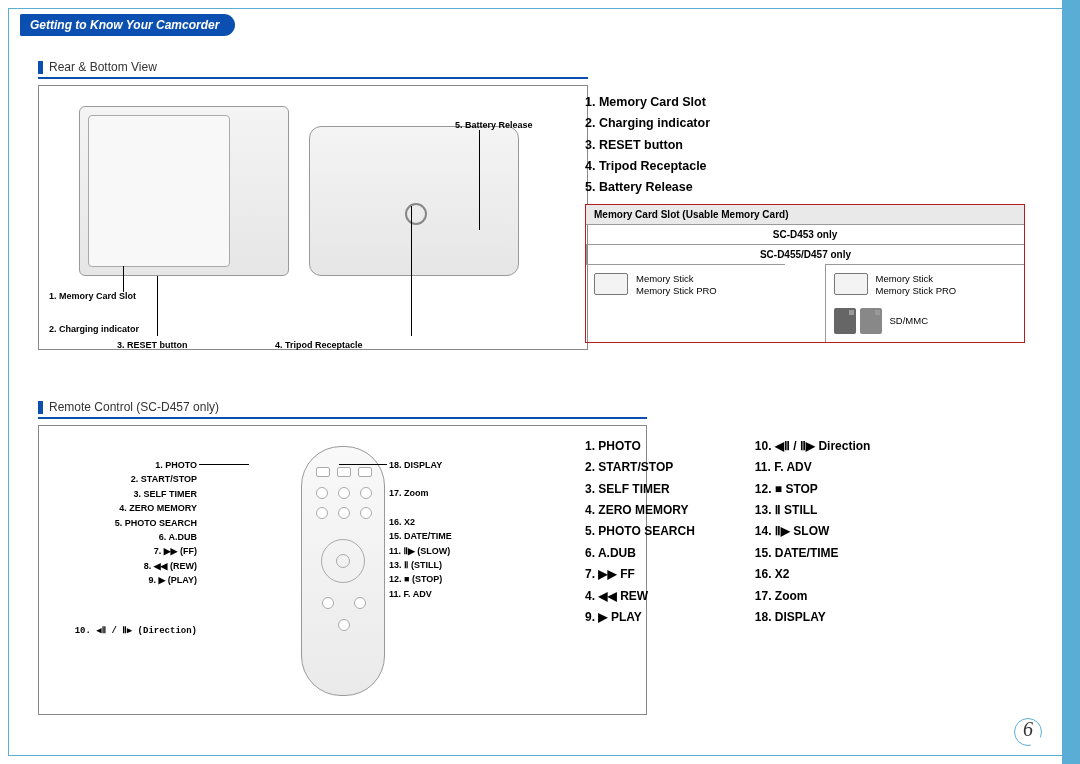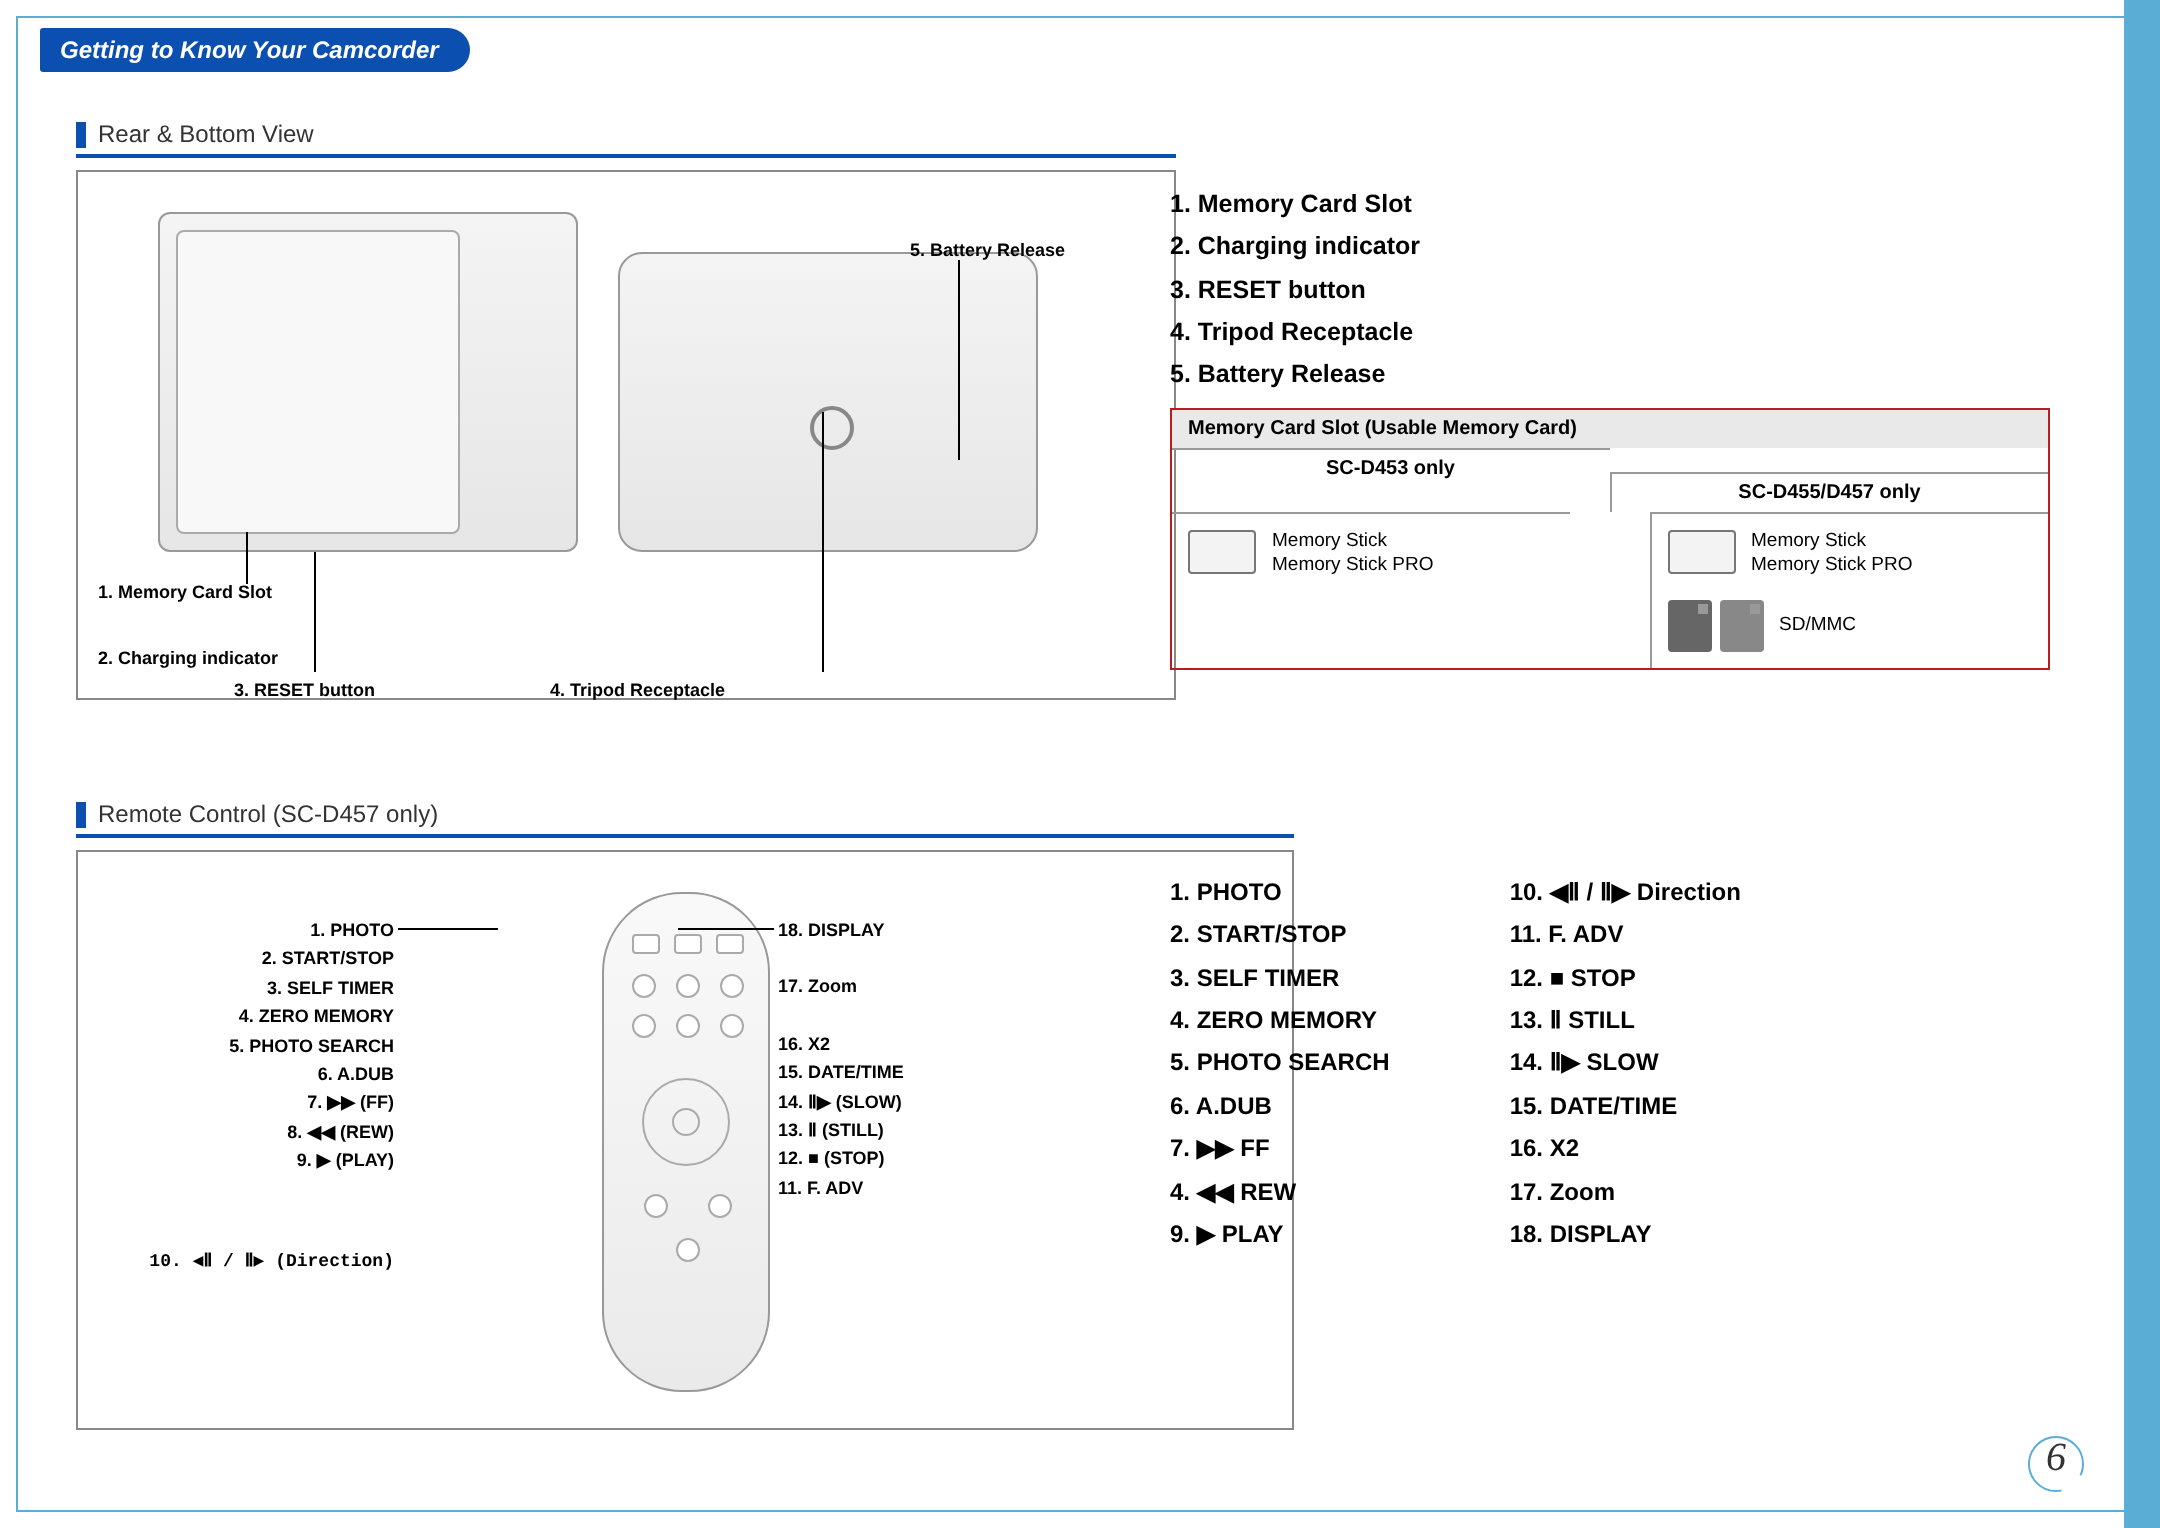--- a/index.html
+++ b/index.html
@@ -91,25 +91,25 @@
     position: absolute; top: 92px; left: 585px; width: 300px;
     font-size: 12.5px; font-weight: bold; line-height: 1.7;
   }
   .mem-table {
     position:absolute; top:204px; left:585px; width:440px;
     border:1px solid #b91c1c; font-size:10px;
   }
   .mem-table .hdr{
     background:#e9e9e9; font-weight:bold; padding:4px 8px;
   }
-  .mem-table .row{ display:flex; }
+  .mem-table .row{ display:flex;flex-direction:column; }
   .mem-table .cell{
     flex:1; border-top:1px solid #999; padding:4px 8px; font-weight:bold; text-align:center;
   }
-  .mem-table .cell + .cell { border-left:1px solid #999;margin-top:12px; }
+  .mem-table .cell + .cell { border-left:1px solid #999; }
   .mem-table .body{ display:flex;gap:40px; }
   .mem-table .col{ flex:1; padding:8px; border-top:1px solid #999; display:flex; gap:8px; align-items:flex-start;}
   .mem-table .col + .col { border-left:1px solid #999; }
   .card{ width:34px; height:22px; border:1px solid #777; border-radius:2px; background:#f3f3f3; display:inline-block;}
   .sdpair{ display:flex; gap:4px;}
   .sd{ width:22px; height:26px; background:#666; border-radius:2px; position:relative;}
   .sd::before{content:""; position:absolute; right:2px; top:2px; width:5px; height:5px; background:#999;}
   .memtxt{ font-weight:normal; font-size:9.5px; line-height:1.3;}
   
   .remote{
@@ -247,21 +247,21 @@
       <div>8. ◀◀ (REW)</div>
       <div>9. ▶ (PLAY)</div>
       <div style="margin-top:36px;font-family:Liberation Mono, monospace;">10. ◀Ⅱ / Ⅱ▶ (Direction)</div>
     </div>
 
     <div class="remote-lbls-right">
       <div>18. DISPLAY</div>
       <div style="margin-top:14px;">17. Zoom</div>
       <div style="margin-top:14px;">16. X2</div>
       <div>15. DATE/TIME</div>
-      <div>14. Ⅱ▶ (SLOW)</div>
+      <div>11. Ⅱ▶ (SLOW)</div>
       <div>13. Ⅱ (STILL)</div>
       <div>12. ■ (STOP)</div>
       <div>11. F. ADV</div>
     </div>
 
     <div class="leader" style="top:38px; left:160px; width:50px;"></div>
     <div class="leader" style="top:38px; left:300px; width:48px;"></div>
   </div>
 </div>
 

